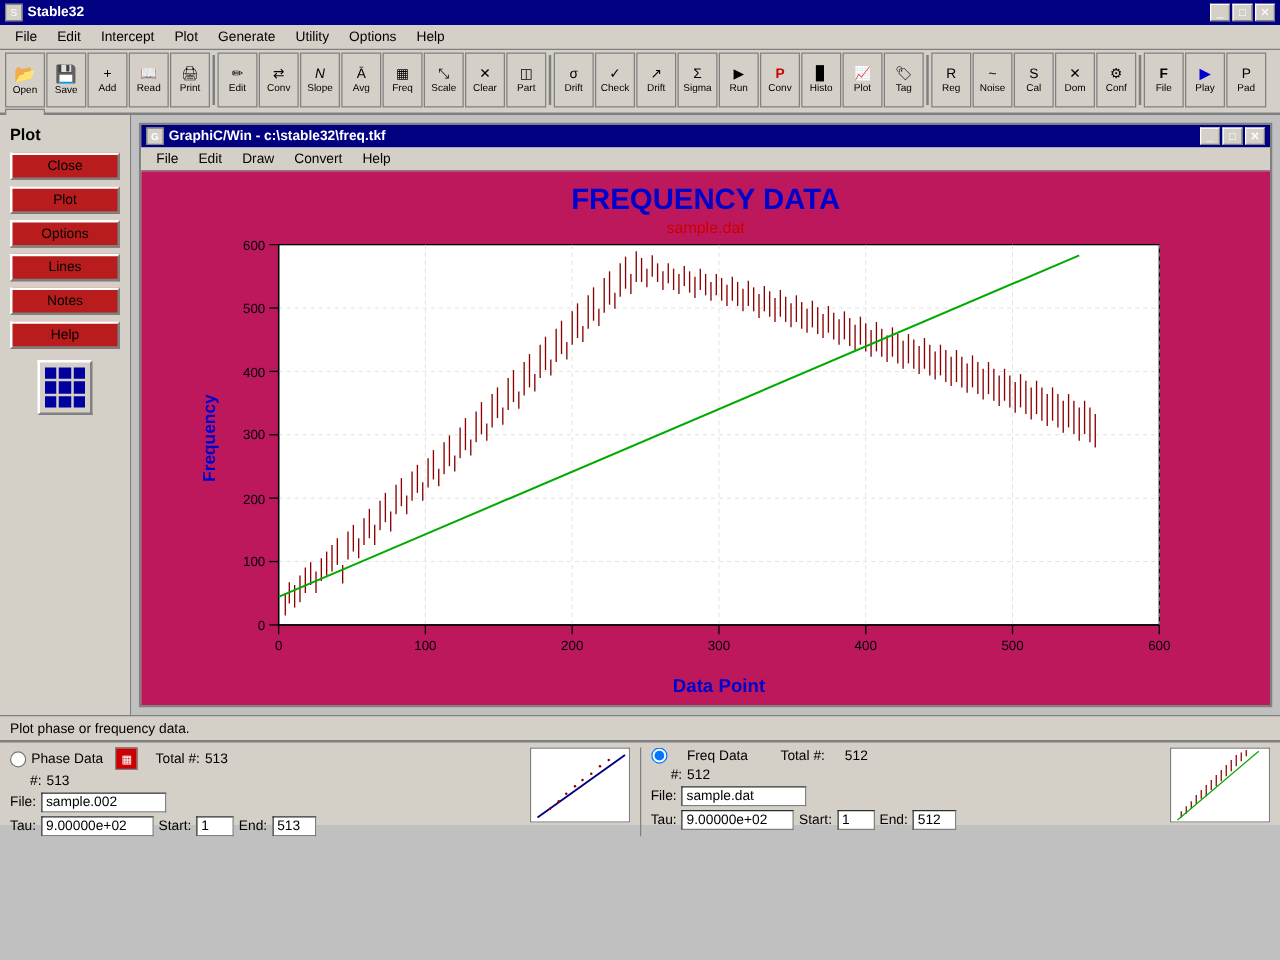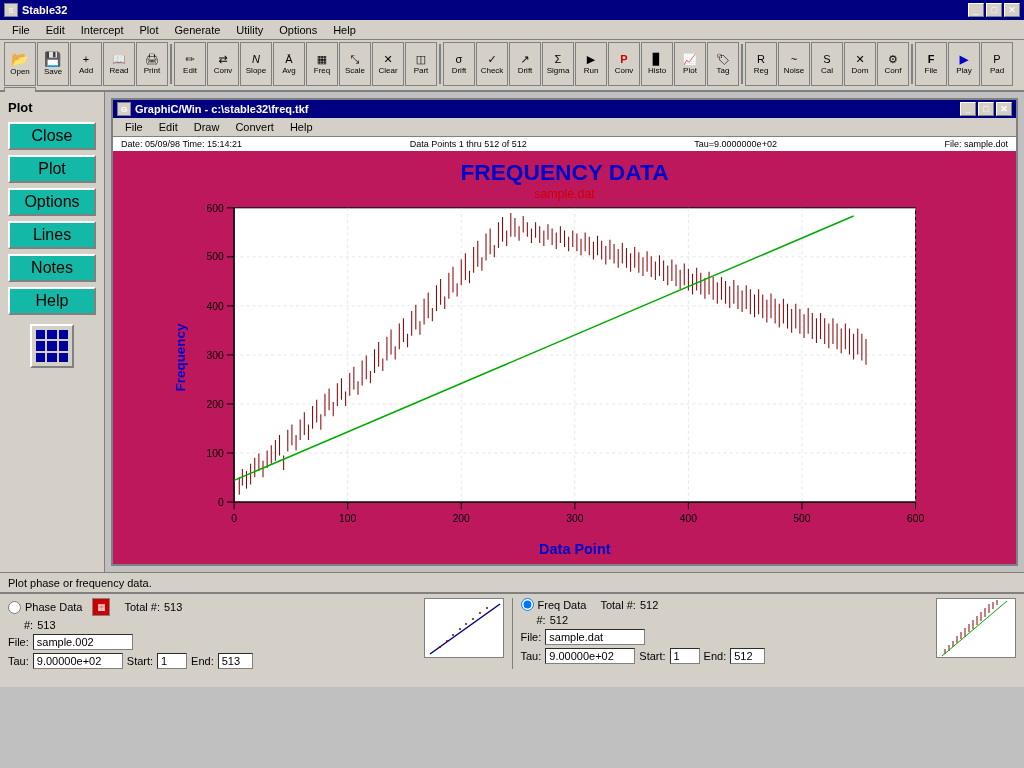--- a/index.html
+++ b/index.html
@@ -14,21 +14,21 @@
     .tb-btn { background: #d4d0c8; border: 1px solid #808080; width: 32px; height: 44px; display: flex; flex-direction: column; align-items: center; justify-content: center; cursor: pointer; font-size: 9px; color: #000; gap: 1px; }
     .tb-btn-icon { font-size: 14px; line-height: 1; }
     .tb-btn-label { font-size: 8px; }
     .tb-separator { width: 2px; height: 40px; background: #808080; margin: 0 1px; }
 
     
     #main { display: flex; height: calc(768px - 20px - 52px - 20px - 95px); }
 
     
     #sidebar { width: 105px; background: #d4d0c8; padding: 8px; display: flex; flex-direction: column; gap: 6px; border-right: 1px solid #808080; }
-    .sidebar-btn { background: #14b8a6; border: 2px solid; border-color: #ffffff #808080 #808080 #ffffff; padding: 3px 8px; cursor: pointer; font-size: 16px; text-align: center; }
+    .sidebar-btn { background: #b91c1c; border: 2px solid; border-color: #ffffff #808080 #808080 #ffffff; padding: 3px 8px; cursor: pointer; font-size: 11px; text-align: center; }
     .grid-icon { width: 44px; height: 44px; display: grid; grid-template-columns: repeat(3,1fr); gap: 2px; margin: 4px auto; border: 2px solid; border-color: #ffffff #808080 #808080 #ffffff; padding: 4px; background: #d4d0c8; cursor: pointer; }
     .grid-cell { background: #0000a0; }
 
     
     #chart-area { flex: 1; padding: 8px; }
     #chart-window { background: white; border: 2px solid #808080; height: 100%; display: flex; flex-direction: column; }
     .window-titlebar { background: #000080; color: white; display: flex; align-items: center; justify-content: space-between; padding: 2px 4px; font-size: 11px; font-weight: bold; }
     .titlebar-title { display: flex; align-items: center; gap: 4px; }
     .titlebar-icon { width: 14px; height: 14px; background: #d4d0c8; border: 1px solid #808080; display: flex; align-items: center; justify-content: center; font-size: 8px; }
     .titlebar-btns { display: flex; gap: 2px; }
@@ -241,26 +241,20 @@
       </div>
 
       <div class="window-menubar">
         <span class="window-menu-item">File</span>
         <span class="window-menu-item">Edit</span>
         <span class="window-menu-item">Draw</span>
         <span class="window-menu-item">Convert</span>
         <span class="window-menu-item">Help</span>
       </div>
 
-      <div id="chart-info" style="padding:2px 8px; font-size:9px; display:flex; justify-content:space-between; background:white;">
-        <span>Date: 05/09/98   Time: 15:14:21</span>
-        <span>Data Points 1 thru 512 of 512</span>
-        <span>Tau=9.0000000e+02</span>
-        <span>File: sample.dot</span>
-      </div>
 
       <div style="flex:1; position:relative; background:#be185d; overflow:hidden;">
         <svg width="100%" height="100%" viewBox="0 0 760 400" xmlns="http://www.w3.org/2000/svg">
 
           <text x="380" y="28" text-anchor="middle" font-size="22" font-weight="bold" fill="#0000cc" font-family="Arial">FREQUENCY DATA</text>
           <text x="380" y="46" text-anchor="middle" font-size="12" fill="#cc0000" font-family="Arial">sample.dat</text>
 
           <g transform="translate(60,55)">
 
             <rect x="0" y="0" width="660" height="285" fill="white" stroke="#000" stroke-width="1"></rect>
@@ -481,21 +475,21 @@
         </svg>
       </div>
     </div>
   </div>
 </div>
 
 <div id="statusbar">
   <span>Plot phase or frequency data.</span>
 </div>
 
-<div id="bottompanel" style="height:95px; background:#d4d0c8; border-top:2px solid #808080; padding:4px 8px;">
+<div id="bottompanel" style="height:68px; background:#d4d0c8; border-top:2px solid #808080; padding:4px 8px;">
   <div style="display:flex; gap:8px; align-items:flex-start;">
 
     <div style="flex:1;">
       <div style="display:flex; align-items:center; gap:4px; margin-bottom:3px;">
         <input type="radio" name="datatype" style="margin: 0px;">
         <label style="font-size:11px;">Phase Data</label>
         <div style="margin-left:6px; background:#c00; width:18px; height:18px; display:flex; align-items:center; justify-content:center; border:1px solid #808080;">
           <span style="color:white; font-size:9px;">▦</span>
         </div>
         <span style="margin-left:10px; font-size:11px;">Total #:</span>
@@ -531,21 +525,21 @@
         <circle cx="41" cy="25" r="1" fill="#8b0000"></circle>
         <circle cx="48" cy="20" r="1" fill="#8b0000"></circle>
         <circle cx="55" cy="14" r="1" fill="#8b0000"></circle>
         <circle cx="62" cy="9" r="1" fill="#8b0000"></circle>
       </svg>
     </div>
 
     <div style="width:1px; background:#808080; align-self:stretch;"></div>
 
     <div style="flex:1;">
-      <div style="display:flex; align-items:center; gap:4px; margin-bottom:3px;">
+      <div style="display:flex; align-items:center; gap:16px; margin-bottom:3px;">
         <input type="radio" name="datatype" checked="" style="margin: 0px;">
         <label style="font-size:11px;">Freq Data</label>
         <span style="margin-left:10px; font-size:11px;">Total #:</span>
         <span style="font-size:11px;">512</span>
       </div>
       <div style="display:flex; align-items:center; gap:4px; margin-bottom:3px;">
         <span style="font-size:11px; margin-left:16px;">#:</span>
         <span style="font-size:11px;">512</span>
       </div>
       <div style="display:flex; align-items:center; gap:4px; margin-bottom:3px;">

